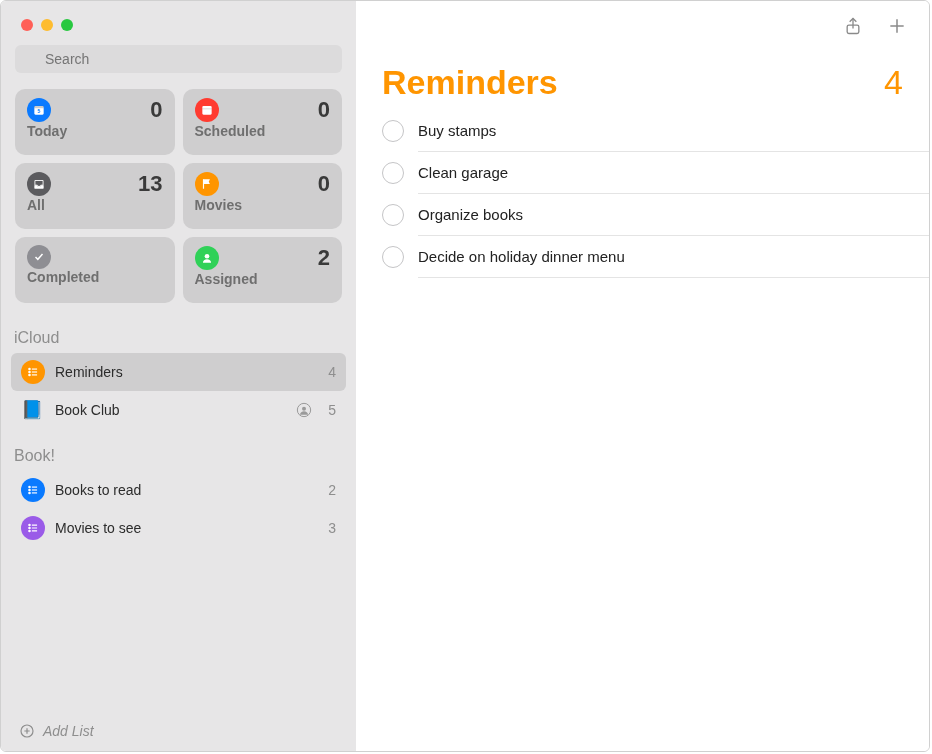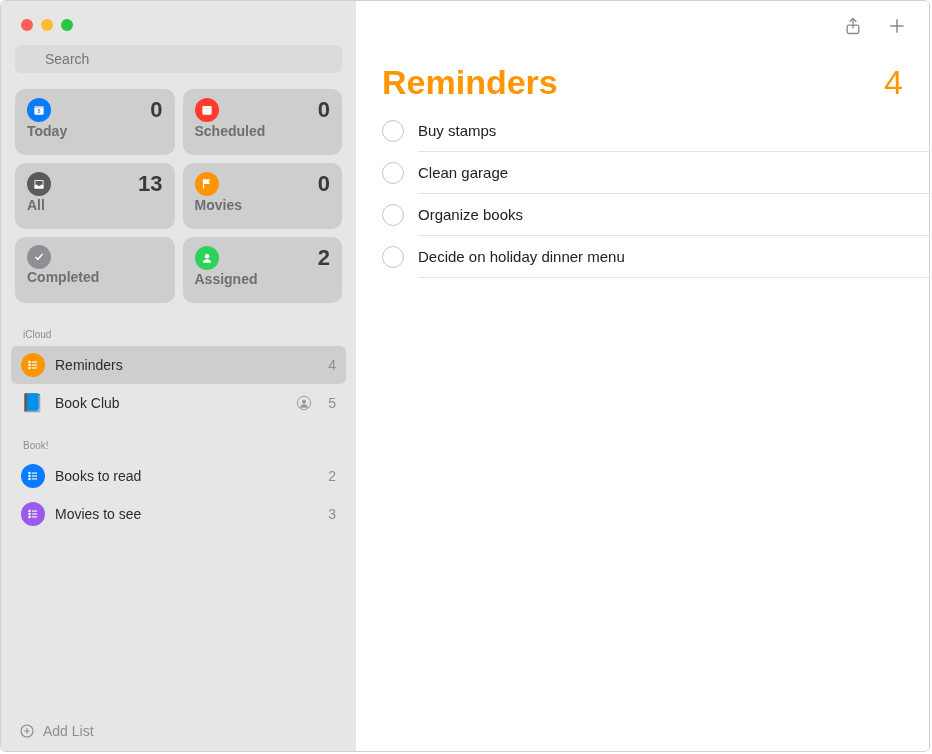--- a/index.html
+++ b/index.html
@@ -98,24 +98,24 @@
       font-weight: 600;
       color: #6f6f6f;
     }
     .ic-blue { background: #0a7aff; }
     .ic-red { background: #ff3b30; }
     .ic-dark { background: #5b5b5e; }
     .ic-orange { background: #ff9500; }
     .ic-gray { background: #8e8e93; }
     .ic-green { background: #30d158; }
     .section-header {
-      font-size: 10px;
+      font-size: 16px;
       text-transform: none;
       color: #8e8e8e;
-      padding: 18px 24px 6px 22px;
+      padding: 18px 24px 6px 13px;
       font-weight: 500;
     }
     .list-items { padding: 0 10px; }
     .list-row {
       display: flex;
       align-items: center;
       padding: 6px 10px;
       border-radius: 6px;
       gap: 10px;
       cursor: default;
@@ -146,20 +146,21 @@
     .add-list-row {
       position: absolute;
       bottom: 0; left: 0; right: 16px;
       display: flex;
       align-items: center;
       gap: 8px;
       padding: 12px 18px;
       color: #8e8e8e;
       font-size: 14px;
       cursor: default;
+      font-style: italic;
     }
     .plus-circle {
       width: 16px; height: 16px;
     }
 
     .main {
       flex: 1;
       background: #fff;
       display: flex;
       flex-direction: column;

